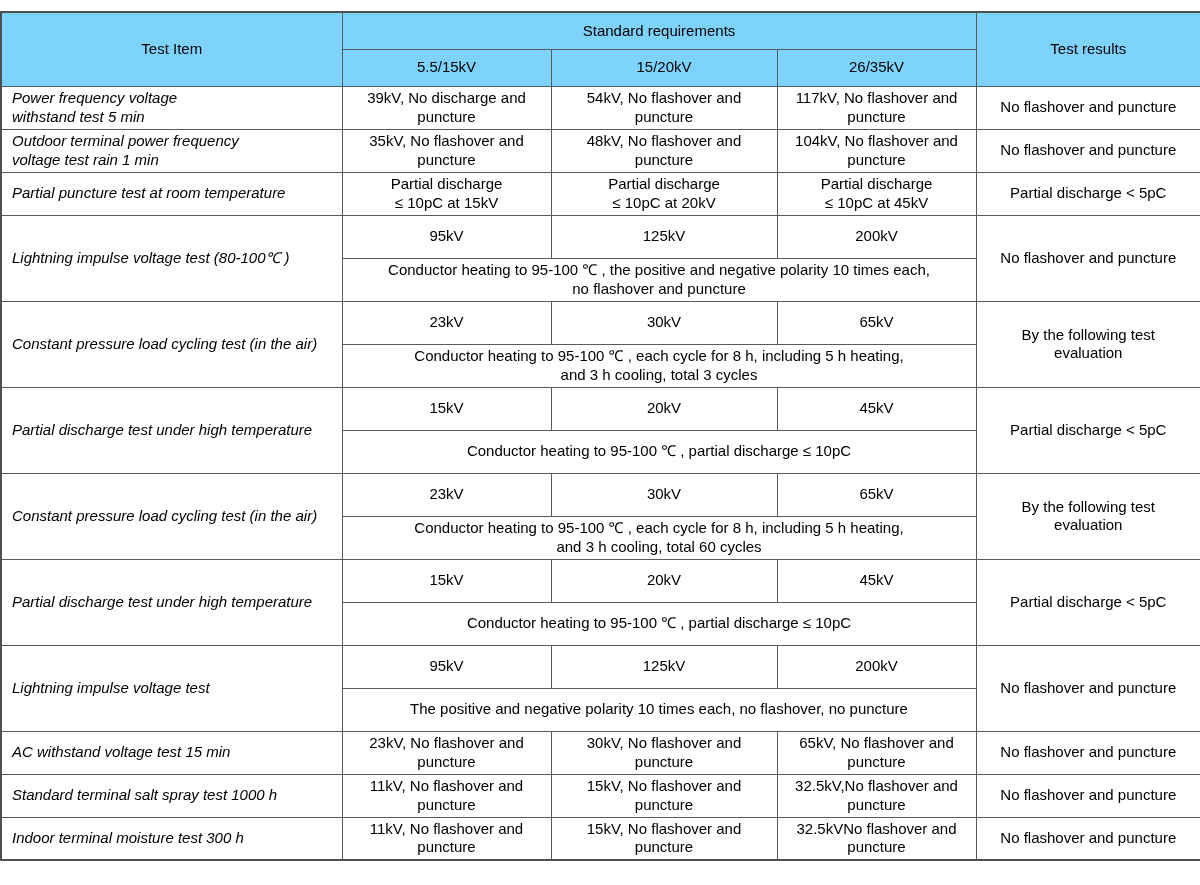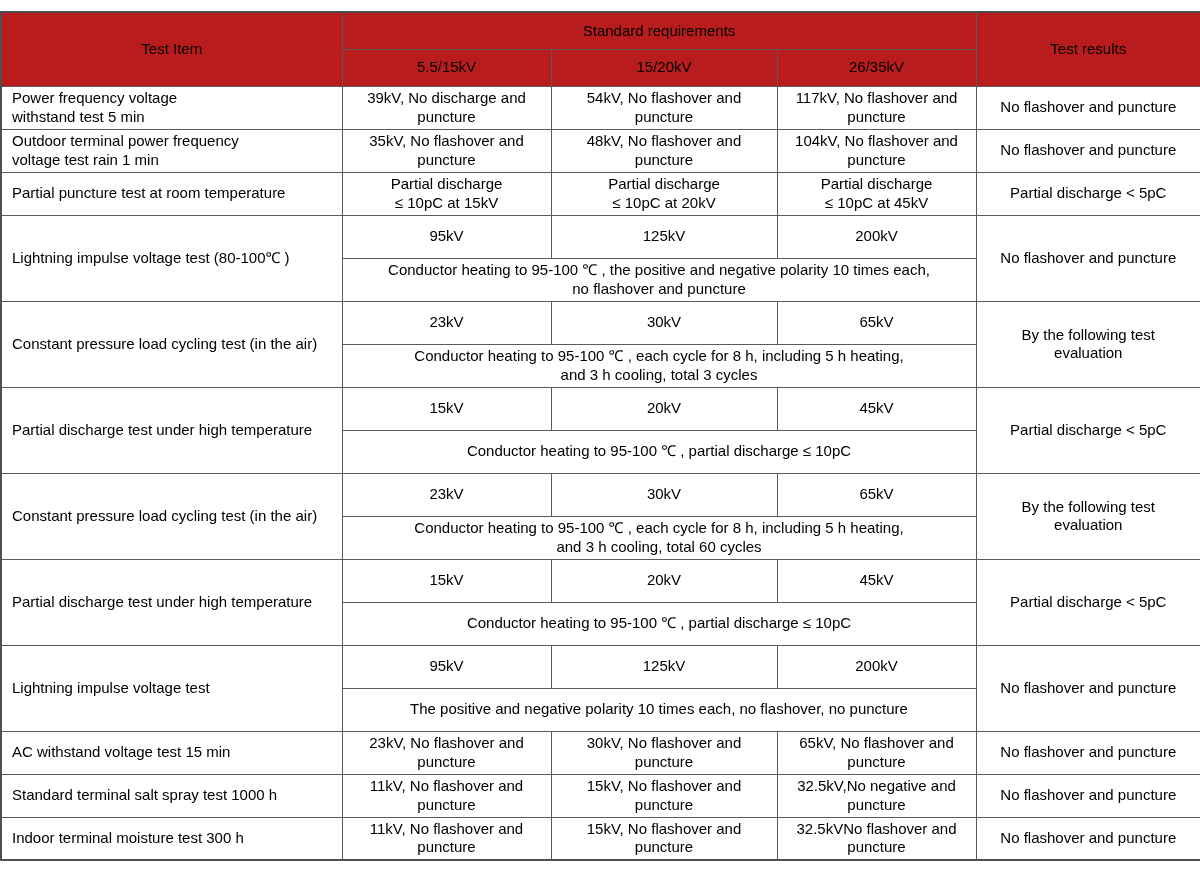--- a/index.html
+++ b/index.html
@@ -29,27 +29,28 @@
     color: #000000;
     text-align: center;
     vertical-align: middle;
     line-height: 1.22;
     padding: 2px 6px;
     white-space: pre-line;
     overflow: hidden;
     box-sizing: border-box;
   }
   .spec-table thead th {
-    background: #b91c1c;
+    background: #7dd3fc;
   }
   .spec-table tr.hrow { height: 37px; }
   .spec-table tr.brow { height: 43px; }
   .spec-table td.item-cell {
     text-align: left;
     padding-left: 10px;
+    font-style: italic;
   }
 </style>
 </head>
 <body>
 
 <div class="page">
   <table class="spec-table">
     <colgroup>
       <col style="width:341px">
       <col style="width:209px">
@@ -187,21 +188,21 @@
 puncture</td>
         <td>No flashover and puncture</td>
       </tr>
 
       <tr class="brow">
         <td class="item-cell">Standard terminal salt spray test 1000 h</td>
         <td>11kV, No flashover and
 puncture</td>
         <td>15kV, No flashover and
 puncture</td>
-        <td>32.5kV,No negative and
+        <td>32.5kV,No flashover and
 puncture</td>
         <td>No flashover and puncture</td>
       </tr>
 
       <tr class="brow">
         <td class="item-cell">Indoor terminal moisture test 300 h</td>
         <td>11kV, No flashover and
 puncture</td>
         <td>15kV, No flashover and
 puncture</td>

